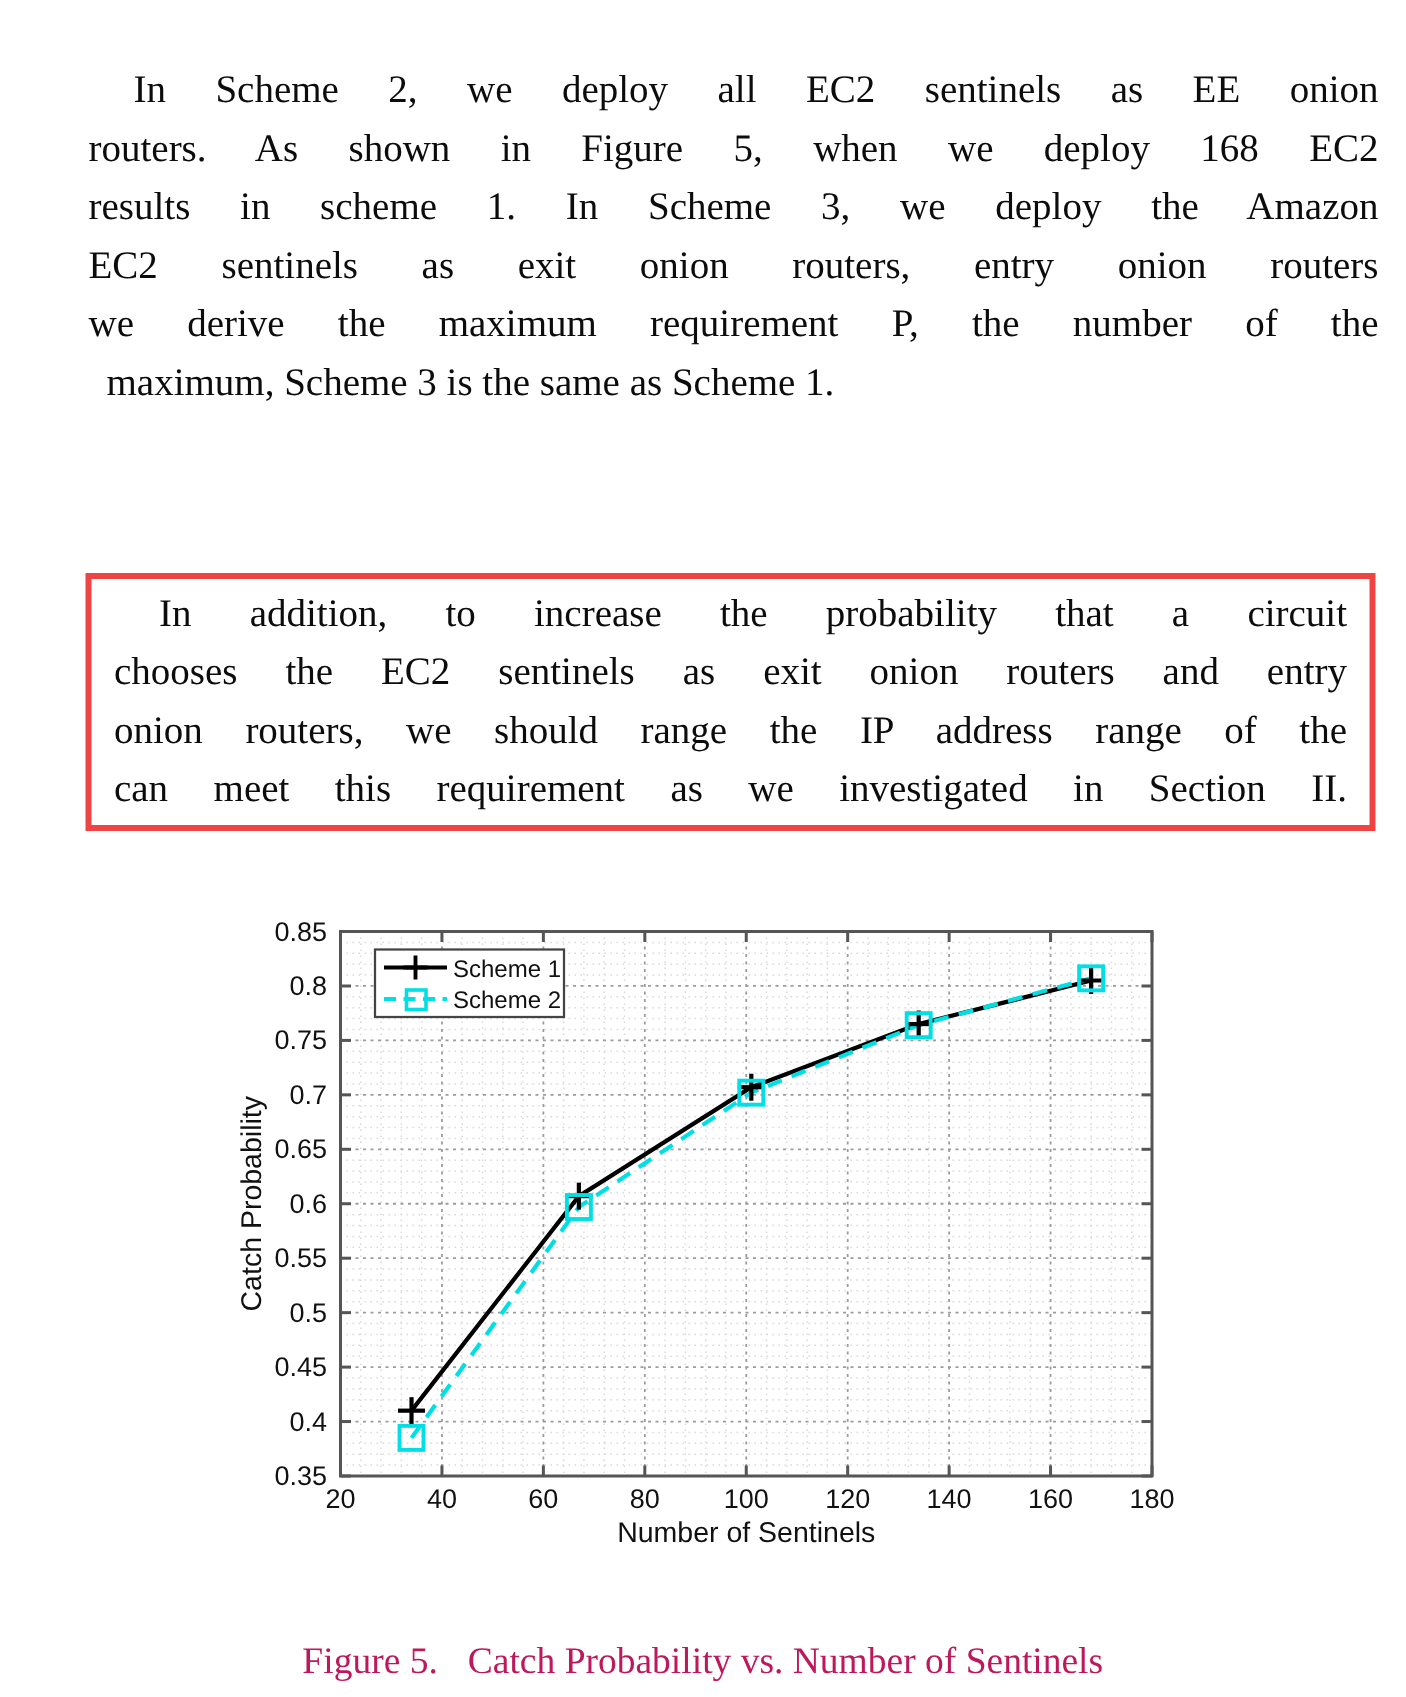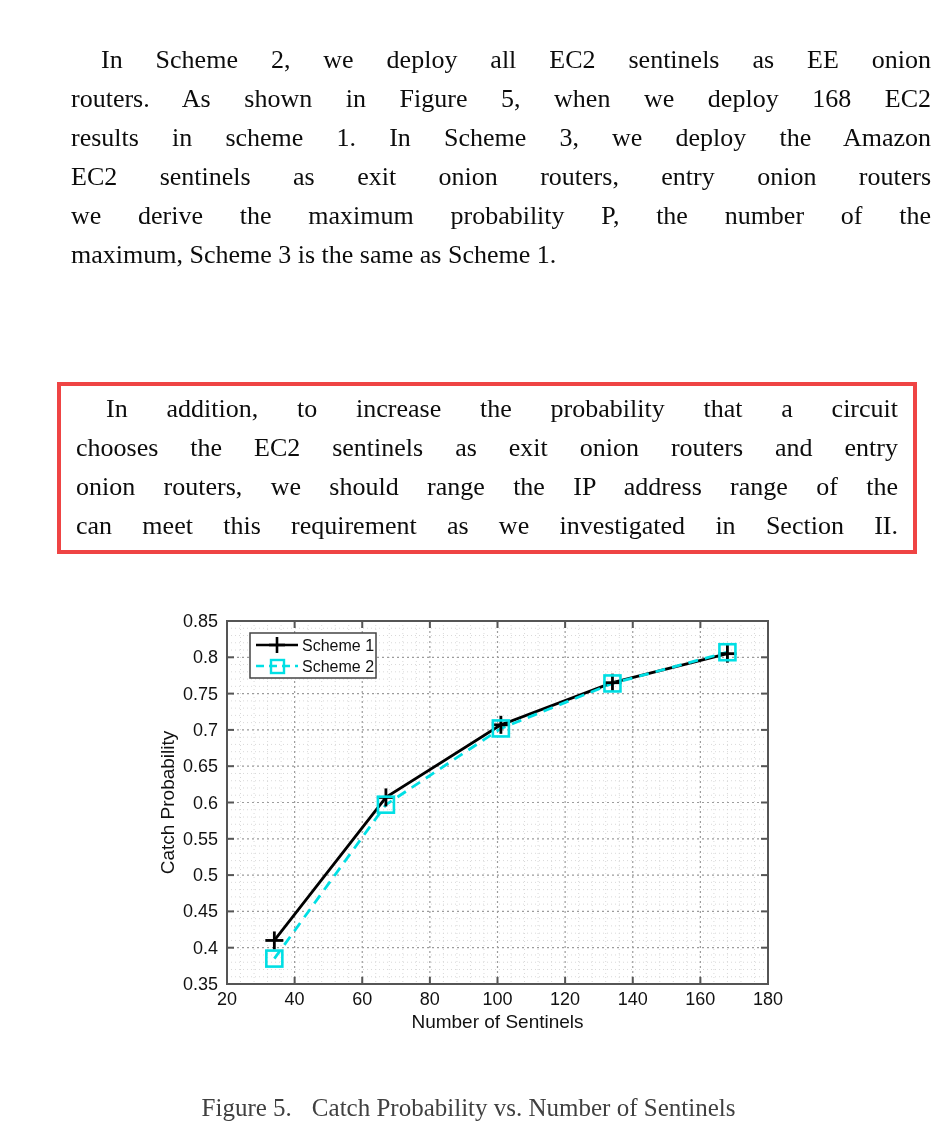--- a/index.html
+++ b/index.html
@@ -1,40 +1,40 @@
 <!DOCTYPE html>
 <html><head>
 <meta charset="utf-8">
 <style>
   html,body{margin:0;padding:0;background:#ffffff;}
   .page{position:relative;width:937px;height:1131px;background:#ffffff;overflow:hidden;
         font-family:"Liberation Serif", serif;color:#0c0c0c;}
-  .para{position:absolute;left:71px;width:860px;}
+  .para{position:absolute;left:59px;width:860px;}
   .pline{line-height:39px;font-size:26px;text-align:justify;text-align-last:justify;
          white-space:normal;height:39px;overflow:visible;}
   .pline.indent{text-indent:30px;}
-  .pline.lastline{text-align-last:left;}
+  .pline.lastline{text-align-last:left;margin-left:12px;}
   .redbox{position:absolute;left:57px;top:382px;width:860px;box-sizing:border-box;
           border:4px solid #ef4444;padding:3px 15px 5px 15px;}
   .chartbox{position:absolute;left:150px;top:598px;width:650px;height:435px;}
   .caption{position:absolute;left:0;top:1094px;width:937px;text-align:center;
-           font-size:25px;color:#404040;}
+           font-size:25px;color:#be185d;}
   .caption .gap{display:inline-block;width:20px;}
 </style>
 </head>
 <body>
 
 <div class="page">
 
   <div class="para" style="top:40px;">
     <div class="pline indent">In Scheme 2, we deploy all EC2 sentinels as EE onion</div>
     <div class="pline">routers. As shown in Figure 5, when we deploy 168 EC2</div>
     <div class="pline">results in scheme 1. In Scheme 3, we deploy the Amazon</div>
     <div class="pline">EC2 sentinels as exit onion routers, entry onion routers</div>
-    <div class="pline">we derive the maximum probability P, the number of the</div>
+    <div class="pline">we derive the maximum requirement P, the number of the</div>
     <div class="pline lastline">maximum, Scheme 3 is the same as Scheme 1.</div>
   </div>
 
   <div class="redbox">
     <div class="pline indent">In addition, to increase the probability that a circuit</div>
     <div class="pline">chooses the EC2 sentinels as exit onion routers and entry</div>
     <div class="pline">onion routers, we should range the IP address range of the</div>
     <div class="pline">can meet this requirement as we investigated in Section II.</div>
   </div>
 

